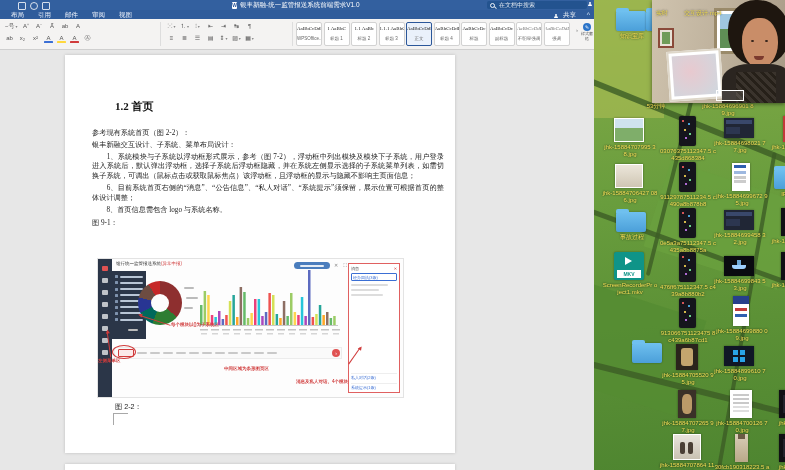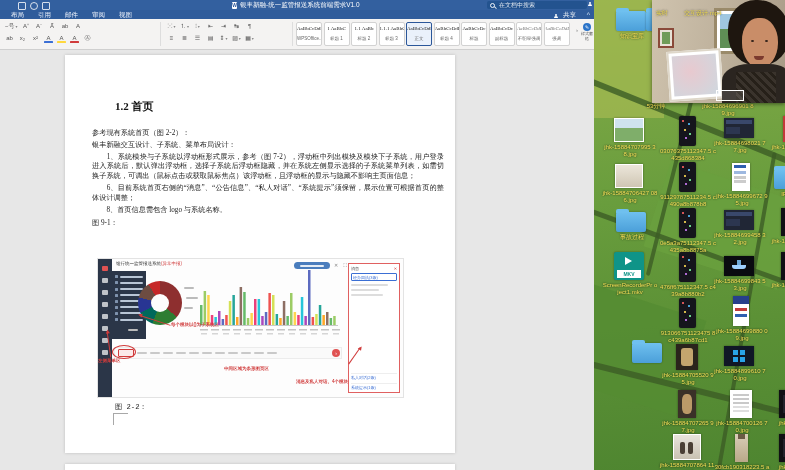--- a/index.html
+++ b/index.html
@@ -46,21 +46,21 @@
 
   
   #docarea{position:absolute;left:0;top:50px;width:594px;height:420px;background:#e7e7e7;overflow:hidden;}
   #page{position:absolute;left:65px;top:5px;width:390px;height:398px;background:#fff;box-shadow:0 0 3px rgba(0,0,0,.18);}
   #page2{position:absolute;left:65px;top:414px;width:390px;height:8px;background:#fff;box-shadow:0 0 3px rgba(0,0,0,.18);}
   #doc-heading{position:absolute;left:50px;top:44px;font-family:"Liberation Serif",serif;font-weight:bold;font-size:11px;color:#111;}
   #doc-paragraphs{position:absolute;left:27px;top:74px;width:352px;font-family:"Liberation Serif",serif;
     font-size:7.2px;line-height:9.8px;color:#1b1b1b;text-align:justify;}
   #doc-paragraphs p{margin:0 0 2px 0;}
   .misspell{text-decoration:underline wavy #d03b3b 1px;}
-  #fig2-label{position:absolute;left:50px;top:347px;font-family:Liberation Mono, monospace;font-size:7.2px;color:#1b1b1b;}
+  #fig2-label{position:absolute;left:50px;top:347px;font-family:Liberation Sans, sans-serif;font-size:7.2px;color:#1b1b1b;}
   #corner-mark{position:absolute;left:48px;top:358px;width:14px;height:11px;border-top:1px solid #a8a8a8;border-left:1px solid #a8a8a8;}
 
   
   #figure{position:absolute;left:32px;top:203px;width:305px;height:138px;background:#fdfdfd;border:1px solid #e3e3e3;font-family:"Liberation Sans",sans-serif;}
   #fig-sidebar{position:absolute;left:0;top:0;width:14px;height:138px;background:#2b3648;}
   .fsic{width:6px;height:5px;background:rgba(255,255,255,.7);border-radius:1px;margin:7px auto 0;}
   .fsic.red{background:#e05252;}
   #fig-logo{position:absolute;left:18px;top:2px;font-size:4.5px;color:#333;white-space:nowrap;}
   #fig-logo .red{color:#d03b3b;}
   #fig-pill{position:absolute;left:196px;top:3px;width:36px;height:7px;background:#4a7dbd;border-radius:4px;}

